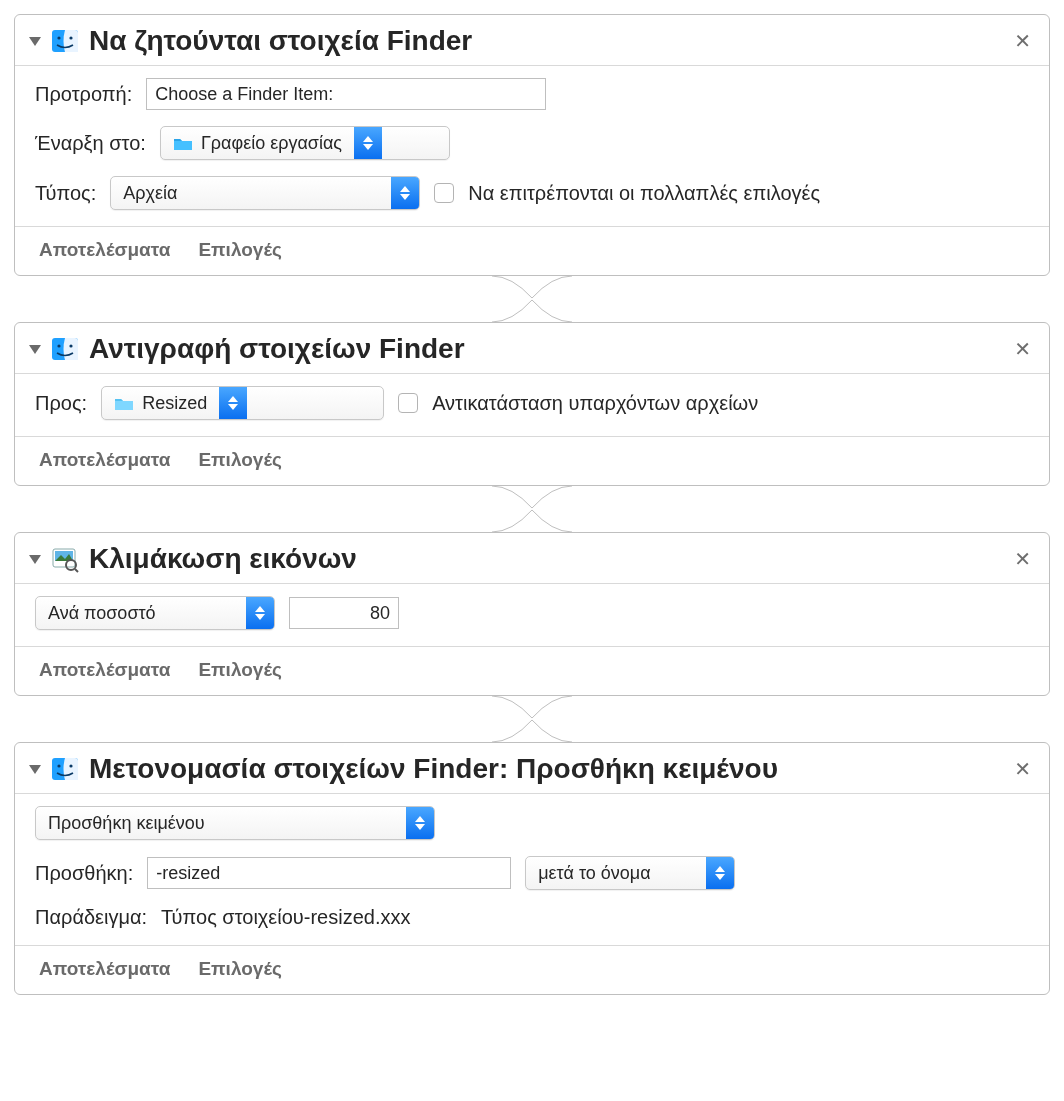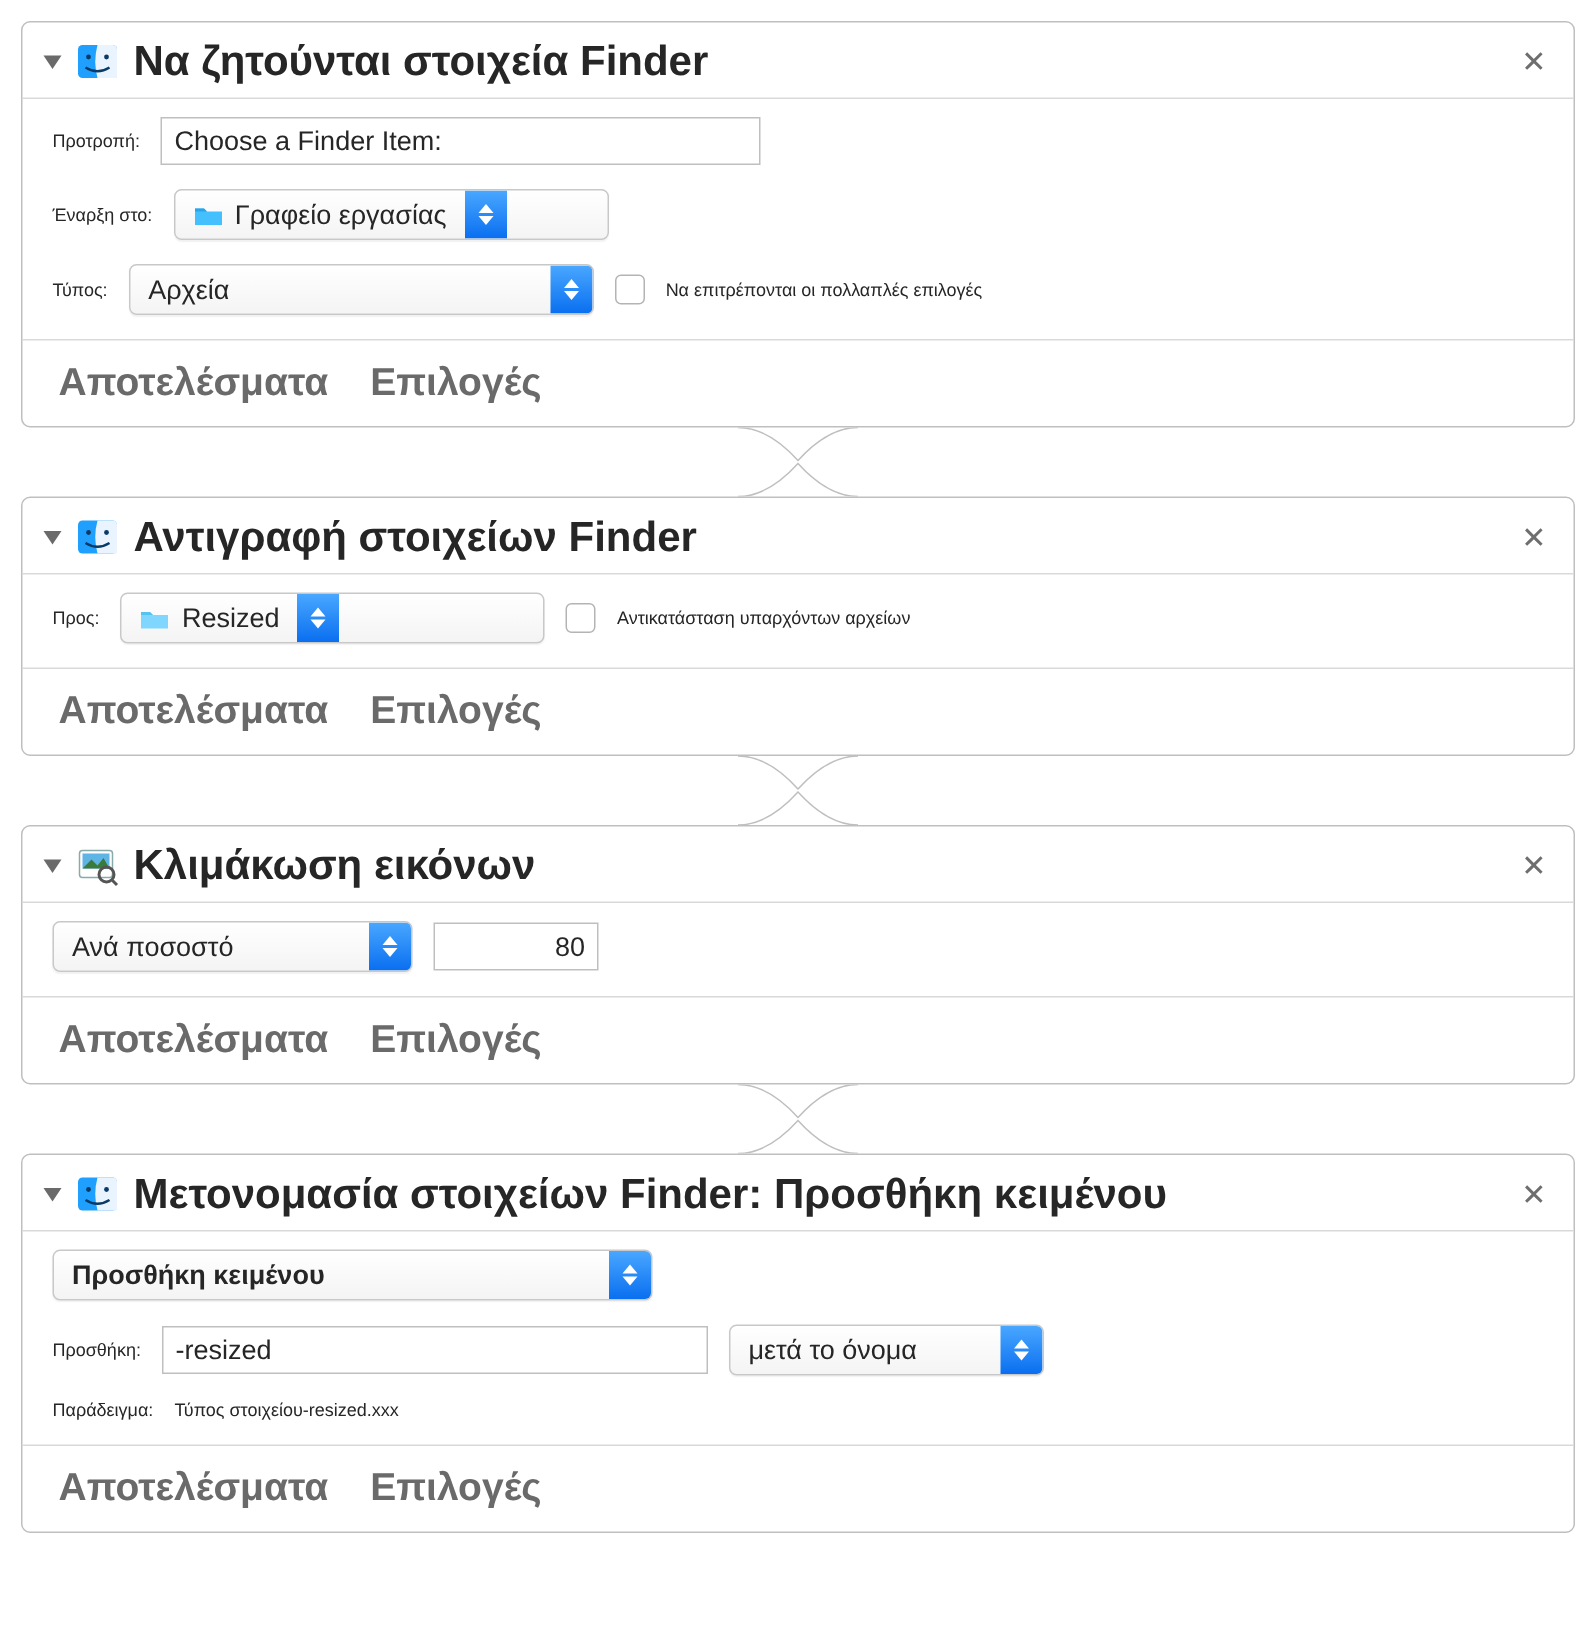--- a/index.html
+++ b/index.html
@@ -59,21 +59,21 @@
   }
   .row {
     display: flex;
     align-items: center;
     gap: 14px;
     margin-bottom: 16px;
     flex-wrap: wrap;
   }
   .row:last-child { margin-bottom: 10px; }
   .label {
-    font-size: 12px;
+    font-size: 20px;
     color: #262626;
   }
   .input-text {
     border: 1px solid #bfbfbf;
     background: #fff;
     height: 32px;
     padding: 4px 8px;
     font-size: 18px;
     color: #262626;
   }
@@ -123,21 +123,21 @@
     background: #fff;
     flex: 0 0 auto;
   }
   .action-footer {
     border-top: 1px solid #d9d9d9;
     padding: 12px 24px 14px 24px;
     display: flex;
     gap: 28px;
   }
   .footer-link {
-    font-size: 26px;
+    font-size: 19px;
     font-weight: 600;
     color: #6a6a6a;
     cursor: pointer;
   }
   .icon-box {
     width: 28px; height: 28px;
     flex: 0 0 auto;
     display:inline-flex;
     align-items:center;
     justify-content:center;
@@ -306,21 +306,21 @@
         <circle cx="8" cy="11" r="1.6" fill="#0a3a66"></circle>
           <circle cx="20" cy="11" r="1.6" fill="#0a3a66"></circle>
         <path d="M6 18 Q14 23 22 18" stroke="#0a3a66" stroke-width="1.6" fill="none"></path>
       </svg>
     </span>
     <div class="action-title">Μετονομασία στοιχείων Finder: Προσθήκη κειμένου</div>
     <div class="close-x">✕</div>
   </div>
   <div class="action-body">
     <div class="row">
-      <div class="popup" style="width:400px;font-weight:bold;">
+      <div class="popup" style="width:400px;">
         <span class="popup-label" style="flex:1">
             <span>Προσθήκη κειμένου</span>
           </span>
         <div class="stepper"></div>
       </div>
     </div>
     <div class="row">
       <span class="label">Προσθήκη:</span>
       <input class="input-text mid" value="-resized" style="">
       <div class="popup" style="width:210px;">

